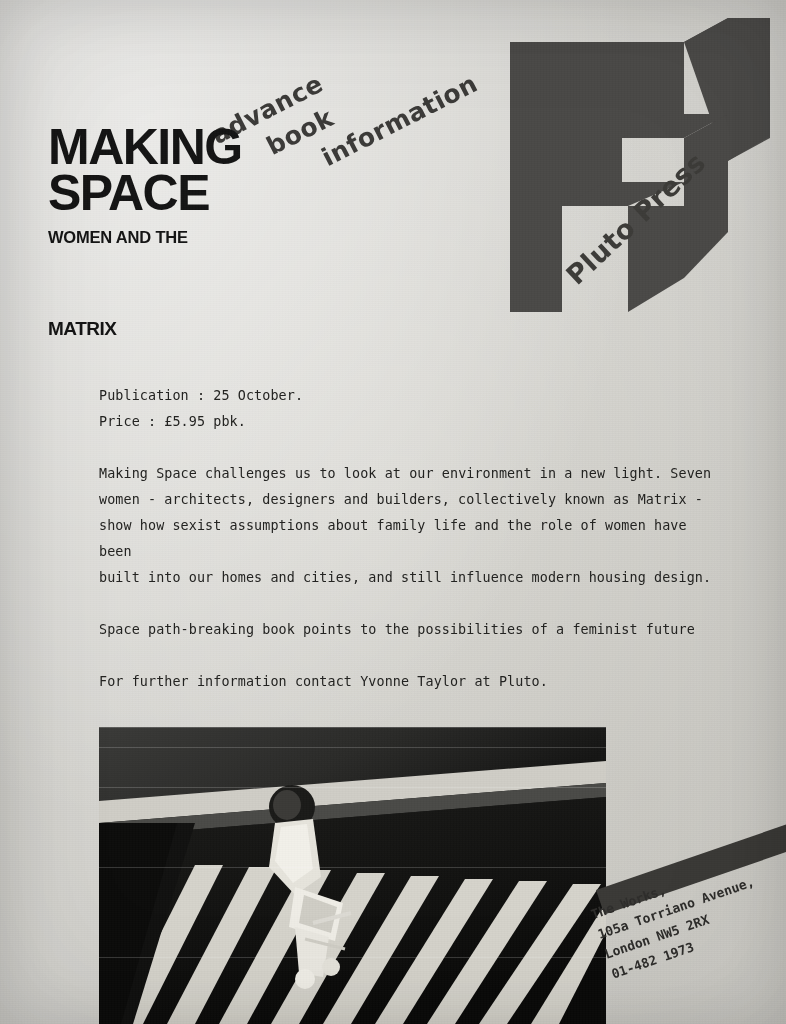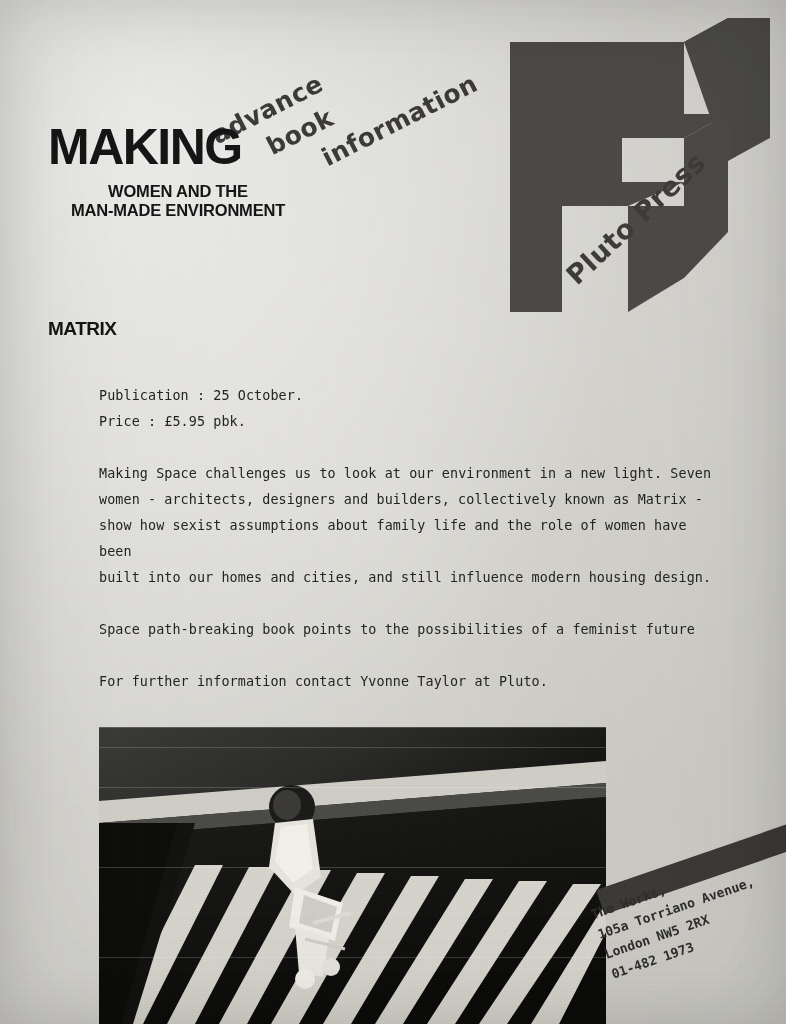--- a/index.html
+++ b/index.html
@@ -52,21 +52,20 @@
     letter-spacing: -1.5px;
     color: #141414;
   }
   .subtitle {
     margin-top: 12px;
     font-weight: bold;
     font-size: 16.5px;
     letter-spacing: -0.2px;
     line-height: 1.18;
     color: #141414;
-    text-align: center;
   }
   .author {
     position: absolute;
     left: 48px;
     top: 318px;
     font-weight: bold;
     font-size: 19px;
     letter-spacing: -0.5px;
     color: #141414;
   }
@@ -225,22 +224,22 @@
   <div class="diag-words">
     <div class="diag-word dw1">advance</div>
     <div class="diag-word dw2">book</div>
     <div class="diag-word dw3">information</div>
   </div>
 
   <div class="pluto-press">Pluto Press</div>
 
   <div class="title-block">
     <div class="title-line">MAKING</div>
+    <div class="title-line">SPACE</div>
     <div class="subtitle">WOMEN AND THE</div>
-    <div class="subtitle" style="margin-top:0">MAN-MADE ENVIRONMENT</div>
   </div>
 
   <div class="author">MATRIX</div>
 
   <div class="body-text">
     <p>Publication : 25 October.</p>
     <p>Price : £5.95 pbk.</p>
     <div class="gap"></div>
     <p><span class="ul">Making Space</span><span> challenges us to look at our environment in a new light.  Seven</span></p>
     <p>women - architects, designers and builders, collectively known as Matrix -</p>

